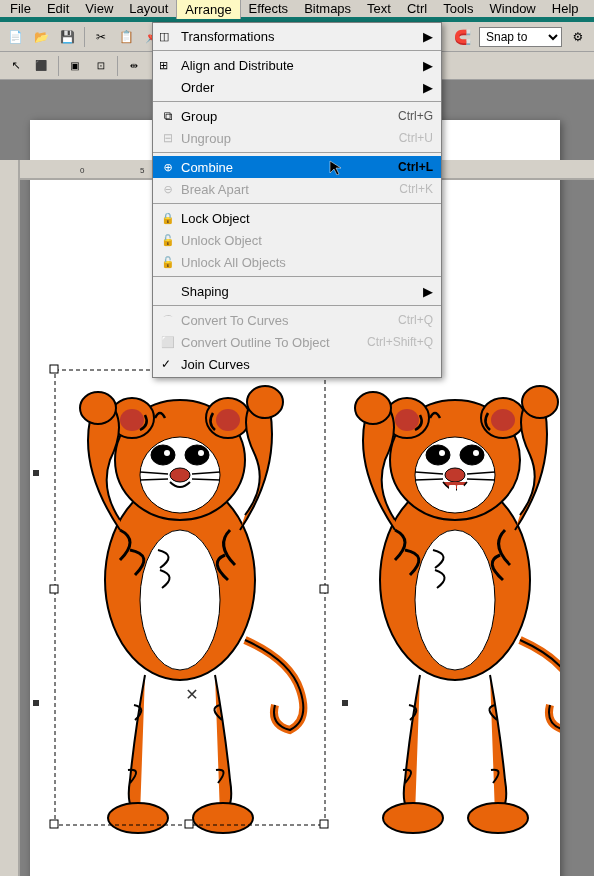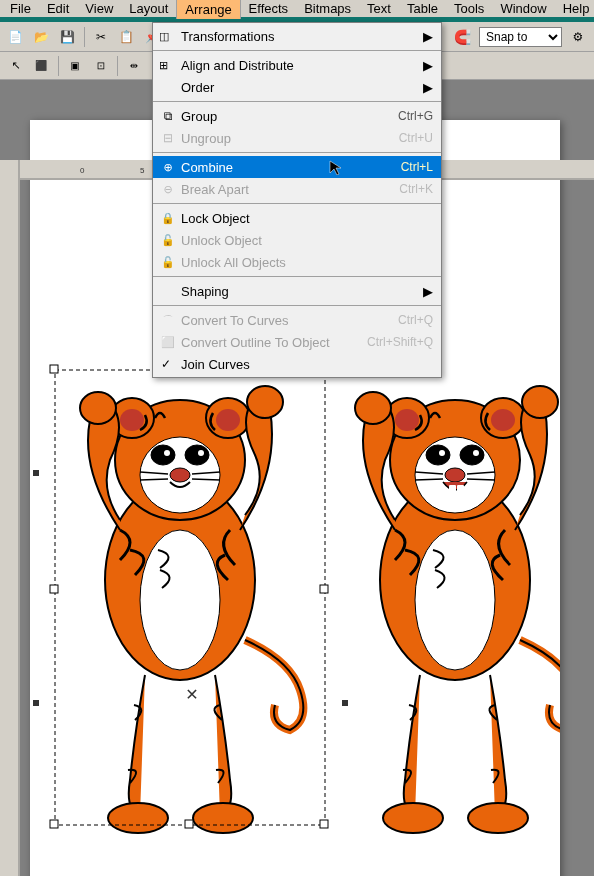--- a/index.html
+++ b/index.html
@@ -29,21 +29,21 @@
       cursor: pointer;
       font-size: 13px;
       color: #000;
       white-space: nowrap;
     }
     .menubar-item:hover, .menubar-item.active {
       background: #0078d7;
       color: #fff;
     }
     .menubar-item.active {
-      background: #fdba74;
+      background: #fef9c3;
       color: #000;
       border: 1px solid #a0a0a0;
       border-bottom: none;
     }
 
     
     .toolbar {
       background: #d4d0c8;
       height: 30px;
       display: flex;
@@ -168,21 +168,22 @@
       left: 8px;
       font-size: 12px;
     }
     .menu-item .shortcut {
       margin-left: auto;
       padding-left: 30px;
       color: #555;
       font-size: 12px;
     }
     .menu-item.highlighted .shortcut {
-      color: #fef9c3;
+      color: #000000;
+      font-weight: bold;
     }
     .menu-item .arrow {
       margin-left: auto;
       padding-left: 10px;
     }
     .menu-separator {
       height: 1px;
       background: #a0a0a0;
       margin: 3px 0;
     }
@@ -199,21 +200,21 @@
 
 <div class="menubar">
   <div class="menubar-item">File</div>
   <div class="menubar-item">Edit</div>
   <div class="menubar-item">View</div>
   <div class="menubar-item">Layout</div>
   <div class="menubar-item active">Arrange</div>
   <div class="menubar-item">Effects</div>
   <div class="menubar-item">Bitmaps</div>
   <div class="menubar-item">Text</div>
-  <div class="menubar-item">Table</div>
+  <div class="menubar-item">Ctrl</div>
   <div class="menubar-item">Tools</div>
   <div class="menubar-item">Window</div>
   <div class="menubar-item">Help</div>
 </div>
 
 <div class="toolbar" style="position:relative;">
   <div class="toolbar-btn" title="New">📄</div>
   <div class="toolbar-btn">📂</div>
   <div class="toolbar-btn">💾</div>
   <div class="toolbar-separator"></div>

